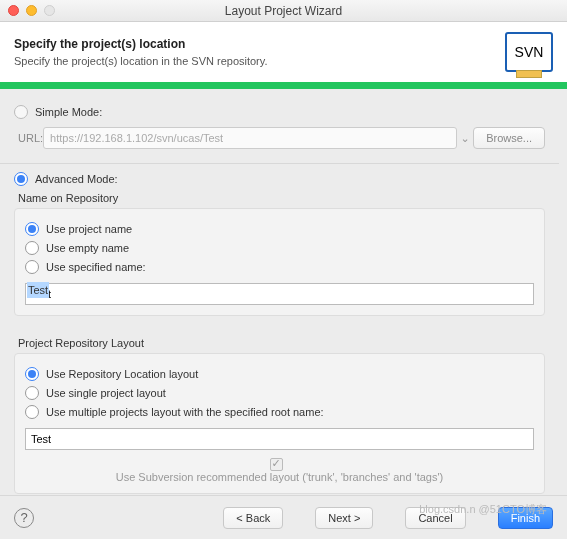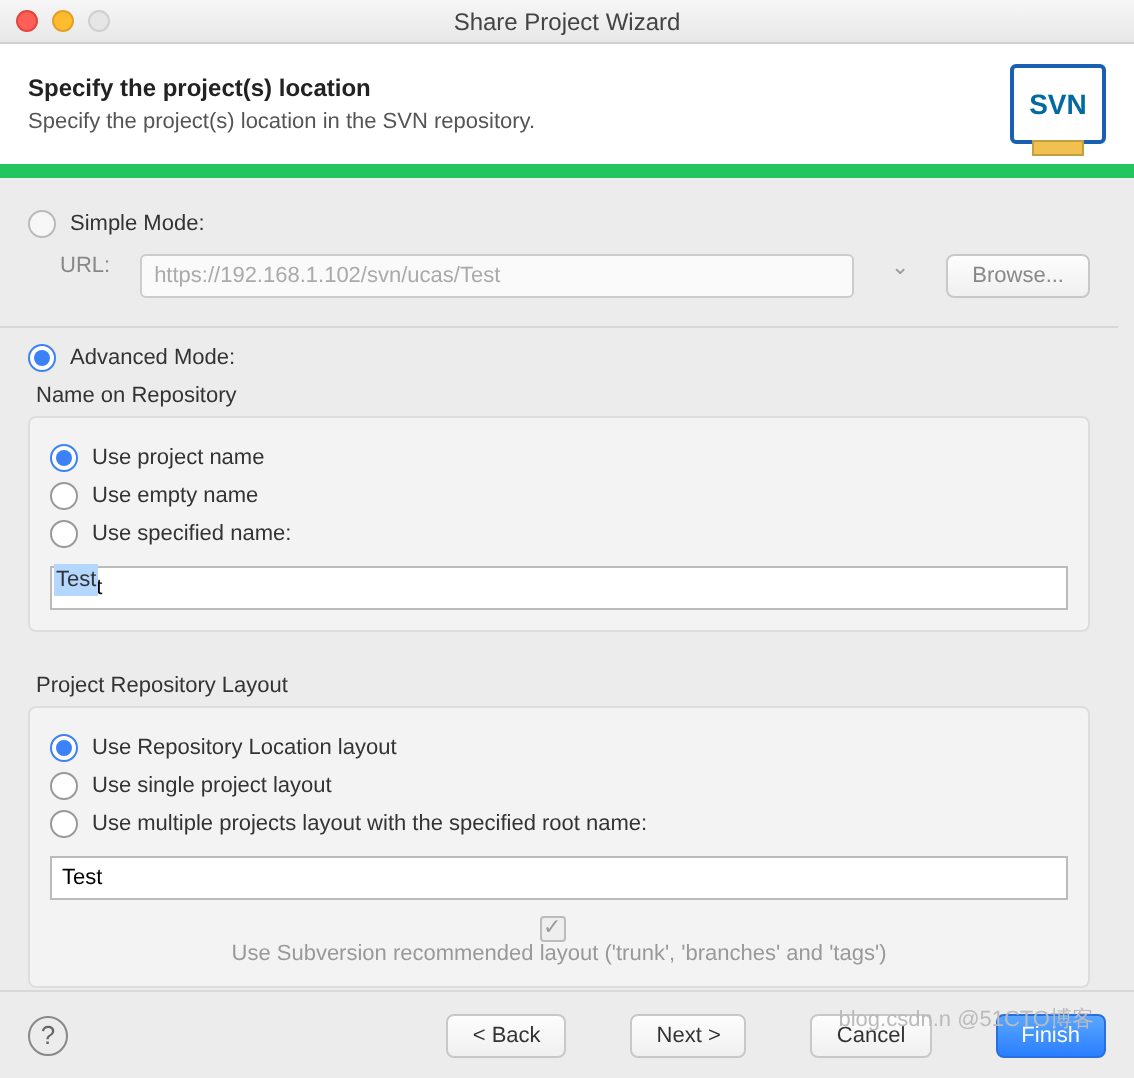--- a/index.html
+++ b/index.html
@@ -7,29 +7,29 @@
 .titlebar { height: 22px; background: linear-gradient(#f6f6f6, #e8e8e8); border-bottom: 1px solid #d0d0d0; display: flex; align-items: center; padding: 0 8px; position: relative; }
 .traffic { display: flex; gap: 7px; }
 .dot { width: 11px; height: 11px; border-radius: 50%; }
 .dot.red { background: #ff5f57; border: 0.5px solid #e24640; }
 .dot.yellow { background: #febc2e; border: 0.5px solid #e1a028; }
 .dot.green { background: #e6e6e6; border: 0.5px solid #cfcfcf; }
 .title { position: absolute; left: 0; right: 0; text-align: center; font-size: 12px; color: #444; pointer-events: none; }
 .header { background: #fff; padding: 10px 14px 10px 14px; border-bottom: 7px solid #22c55e; display: flex; justify-content: space-between; align-items: center; gap: 24px; }
 .header-text h3 { font-size: 12px; font-weight: bold; color: #222; margin-bottom: 4px; }
 .header-text p { font-size: 11px; color: #555; }
-.svn-logo { width: 48px; height: 40px; border: 2px solid #1a5fb4; border-radius: 3px; display: flex; align-items: center; justify-content: center; font-weight: bold; font-size: 14px; color: #0369a1; background: #fff; position: relative; }
+.svn-logo { width: 48px; height: 40px; border: 2px solid #1a5fb4; border-radius: 3px; display: flex; align-items: center; justify-content: center; font-weight: normal; font-size: 14px; color: #000000; background: #fff; position: relative; }
 .svn-logo::after { content: ""; position: absolute; bottom: -8px; left: 50%; transform: translateX(-50%); width: 24px; height: 6px; background: #f0c050; border: 1px solid #c0a040; }
 .body { padding: 10px 22px 6px 14px; }
 .mode-row { display: flex; align-items: center; margin: 6px 0; }
 .radio { appearance: none; width: 14px; height: 14px; border: 1px solid #999; border-radius: 50%; margin-right: 7px; background: #fff; position: relative; cursor: pointer; }
 .radio.checked { border-color: #3b82f6; }
 .radio.checked::after { content: ""; position: absolute; top: 2px; left: 2px; width: 8px; height: 8px; border-radius: 50%; background: #3b82f6; }
 .radio.disabled { opacity: 0.6; }
-.url-row { display: flex; gap: 15px; margin: 8px 0 14px 16px; }
+.url-row { display: flex; align-items: center; gap: 0; margin: 8px 0 14px 4px; }
 .url-label { color: #888; }
 .url-input { flex: 1; height: 22px; border: 1px solid #ccc; background: #fafafa; color: #aaa; padding: 0 6px; border-radius: 3px; font-size: 11px; }
 .url-caret { width: 16px; color: #999; text-align: center; }
 .btn { height: 22px; padding: 0 12px; background: linear-gradient(#fdfdfd,#f0f0f0); border: 1px solid #c8c8c8; border-radius: 4px; font-size: 11px; color: #888; cursor: pointer; }
 .btn:not(.disabled) { color: #333; margin-left: 24px; }
 .btn.primary { background: linear-gradient(#5aa7ff,#2a7fff); border-color: #2a6fe0; color: #fff; }
 .group-title { font-size: 11px; color: #333; margin: 6px 0 4px 4px; }
 .group-box { background: #f3f3f3; border: 1px solid #ddd; border-radius: 4px; padding: 8px 10px 10px 10px; margin-bottom: 21px; }
 .opt-row { display: flex; align-items: center; margin: 5px 0; }
 .text-input { width: 100%; height: 22px; border: 1px solid #bbb; background: #fff; padding: 0 5px; font-size: 11px; margin-top: 4px; }
@@ -48,21 +48,21 @@
 </style>
 </head>
 <body>
 
 <div class="titlebar">
   <div class="traffic">
     <div class="dot red"></div>
     <div class="dot yellow"></div>
     <div class="dot green"></div>
   </div>
-  <div class="title">Share Project Wizard</div>
+  <div class="title">Layout Project Wizard</div>
 </div>
 
 <div class="header">
   <div class="header-text">
     <h3>Specify the project(s) location</h3>
     <p>Specify the project(s) location in the SVN repository.</p>
   </div>
   <div class="svn-logo">SVN</div>
 </div>
 

